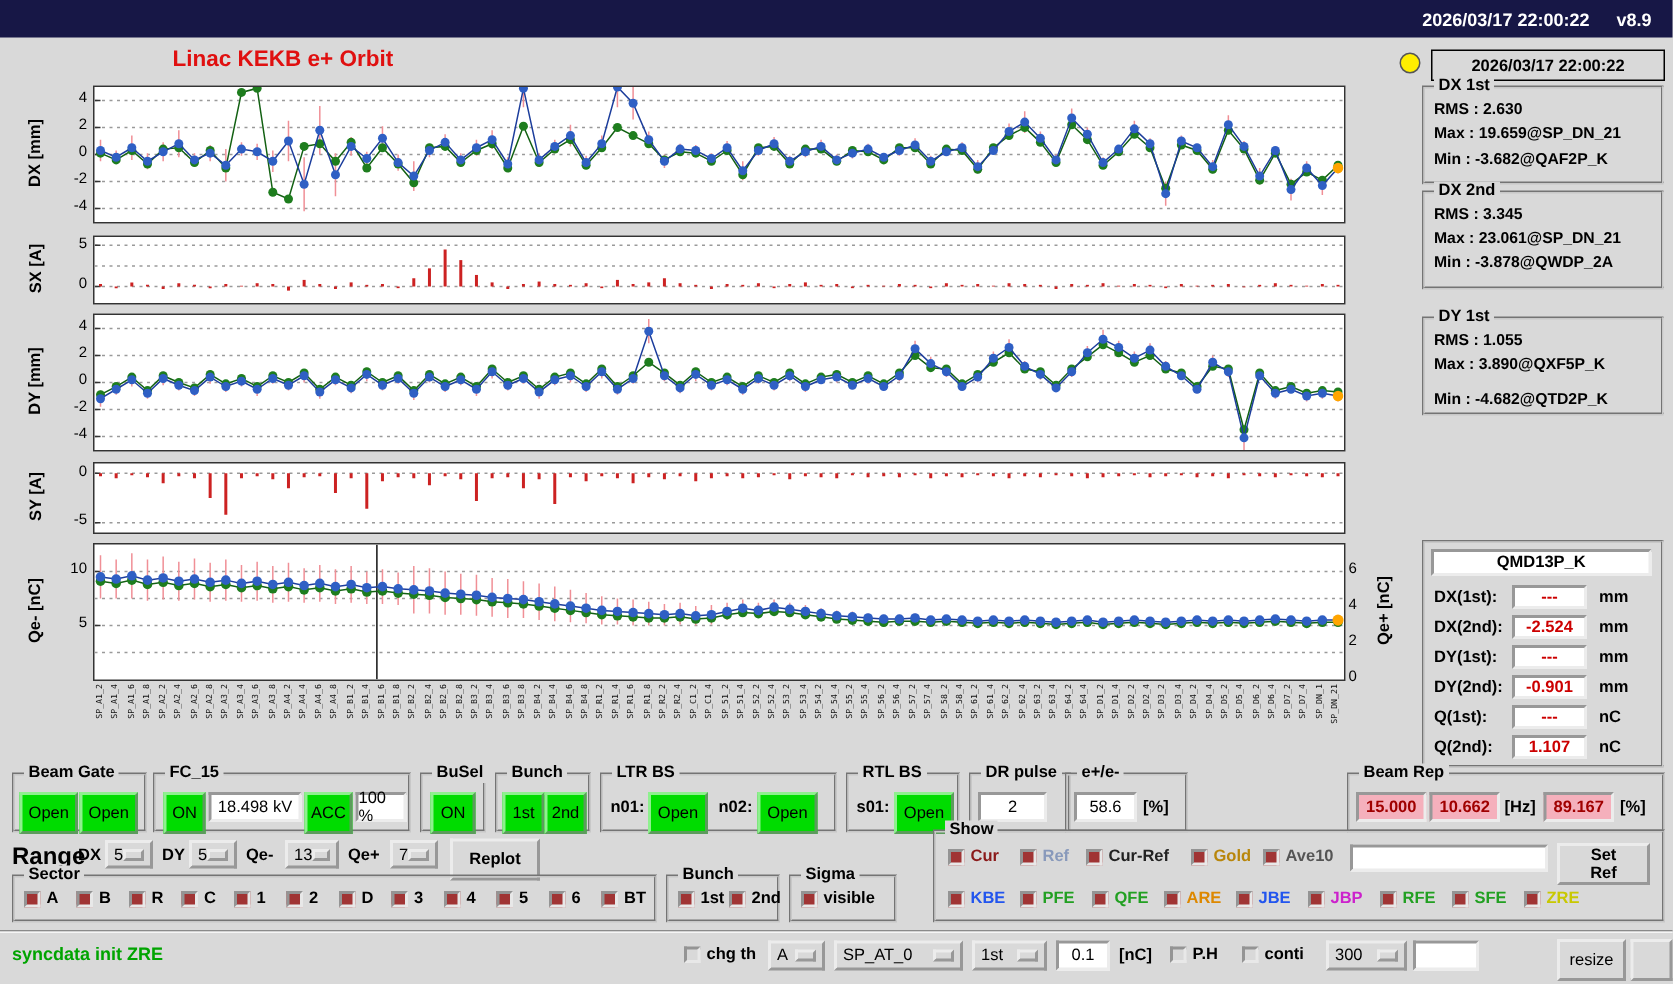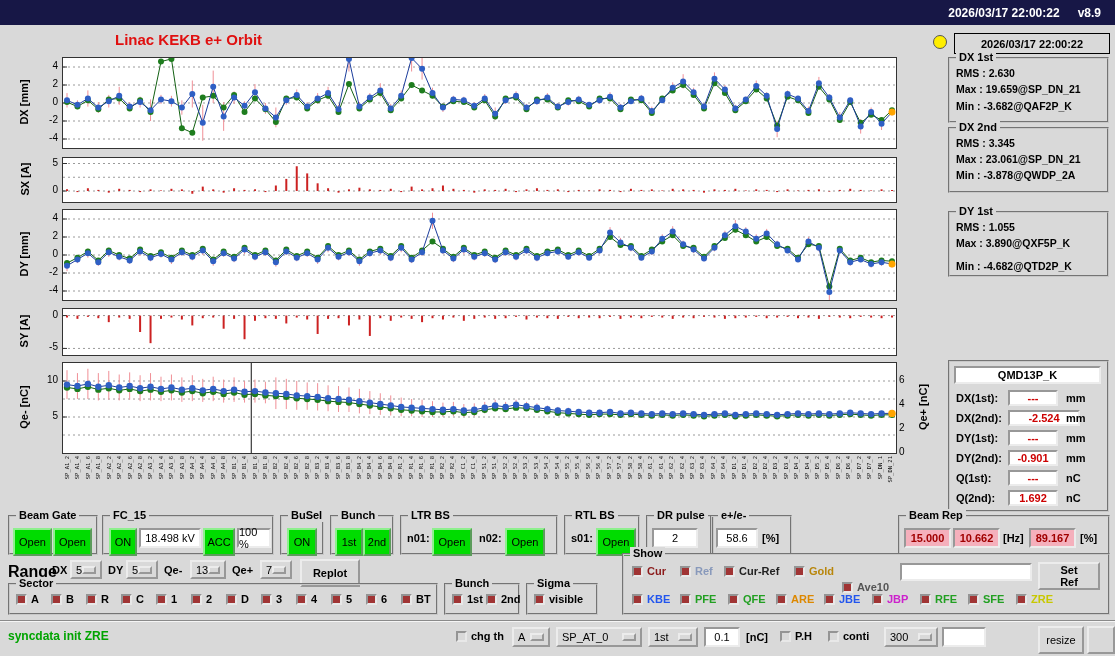--- a/index.html
+++ b/index.html
@@ -1081,33 +1081,33 @@
   <div class="lamp"></div>
   <div class="tsbox">2026/03/17 22:00:22</div>
   <div id="stats-col"></div>
 
   <div class="group" id="qmd-panel" style="left:948px;top:360px;width:161px;height:152px">
     <div class="field" style="left:4px;top:4px;width:147px;height:18px;font-weight:bold">QMD13P_K</div>
   <span class="lbl" style="left: 6px; top: 30px;">DX(1st):</span>
       <div class="field redval" style="left: 58px; top: 28px; width: 50px; height: 16px;">---</div>
       <span class="lbl" style="left: 116px; top: 30px;">mm</span>
       <span class="lbl" style="left: 6px; top: 50px;">DX(2nd):</span>
-      <div class="field redval" style="left: 58px; top: 48px; width: 72px; height: 16px;">-2.524</div>
+      <div class="field redval" style="left: 58px; top: 48px; width: 50px; height: 16px;">-2.524</div>
       <span class="lbl" style="left: 116px; top: 50px;">mm</span>
       <span class="lbl" style="left: 6px; top: 70px;">DY(1st):</span>
       <div class="field redval" style="left: 58px; top: 68px; width: 50px; height: 16px;">---</div>
       <span class="lbl" style="left: 116px; top: 70px;">mm</span>
       <span class="lbl" style="left: 6px; top: 90px;">DY(2nd):</span>
       <div class="field redval" style="left: 58px; top: 88px; width: 50px; height: 16px;">-0.901</div>
       <span class="lbl" style="left: 116px; top: 90px;">mm</span>
       <span class="lbl" style="left: 6px; top: 110px;">Q(1st):</span>
       <div class="field redval" style="left: 58px; top: 108px; width: 50px; height: 16px;">---</div>
       <span class="lbl" style="left: 116px; top: 110px;">nC</span>
       <span class="lbl" style="left: 6px; top: 130px;">Q(2nd):</span>
-      <div class="field redval" style="left: 58px; top: 128px; width: 50px; height: 16px;">1.692</div>
+      <div class="field redval" style="left: 58px; top: 128px; width: 50px; height: 16px;">1.107</div>
       <span class="lbl" style="left: 116px; top: 130px;">nC</span>
     </div>
 
   <div class="group" style="left:8px;top:515px;width:90px;height:40px">
     <span class="glabel">Beam Gate</span>
     <button class="btn green" style="left:3px;top:11px;width:39px;height:20px">Open</button>
     <button class="btn green" style="left:43px;top:11px;width:39px;height:20px">Open</button>
   </div>
 
   <div class="group" style="left:102px;top:515px;width:172px;height:40px">
@@ -1269,21 +1269,21 @@
         <span style="color: rgb(136, 153, 187);">Ref</span>
       </div>
       <div class="cb" style="left: 100px; top: 10px;">
         <span class="cbox"></span>
         <span style="color: rgb(34, 34, 34);">Cur-Ref</span>
       </div>
       <div class="cb" style="left: 170px; top: 10px;">
         <span class="cbox"></span>
         <span style="color: rgb(184, 134, 11);">Gold</span>
       </div>
-      <div class="cb" style="left: 218px; top: 26px; align-items: flex-end;">
+      <div class="cb" style="left: 218px; top: 10px; align-items: flex-end;">
         <span class="cbox"></span>
         <span style="color: rgb(85, 85, 85);">Ave10</span>
       </div>
       <div class="cb" style="left: 8px; top: 38px;">
         <span class="cbox"></span>
         <span style="color: rgb(34, 85, 238);">KBE</span>
       </div>
       <div class="cb" style="left: 56px; top: 38px;">
         <span class="cbox"></span>
         <span style="color: rgb(34, 160, 34);">PFE</span>

